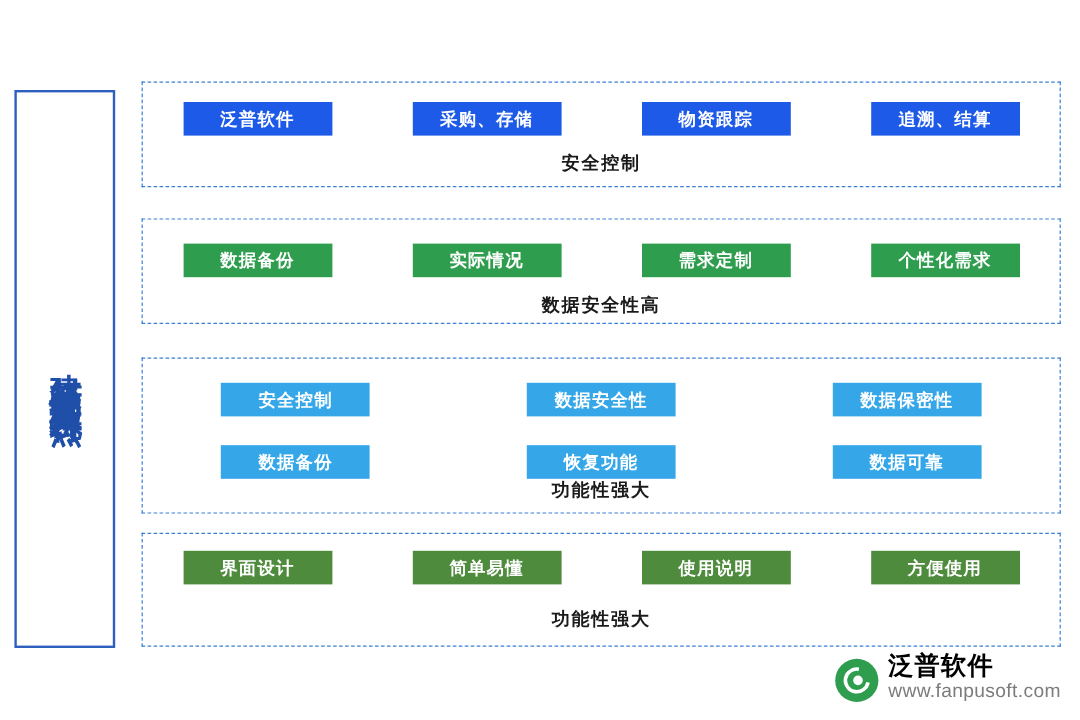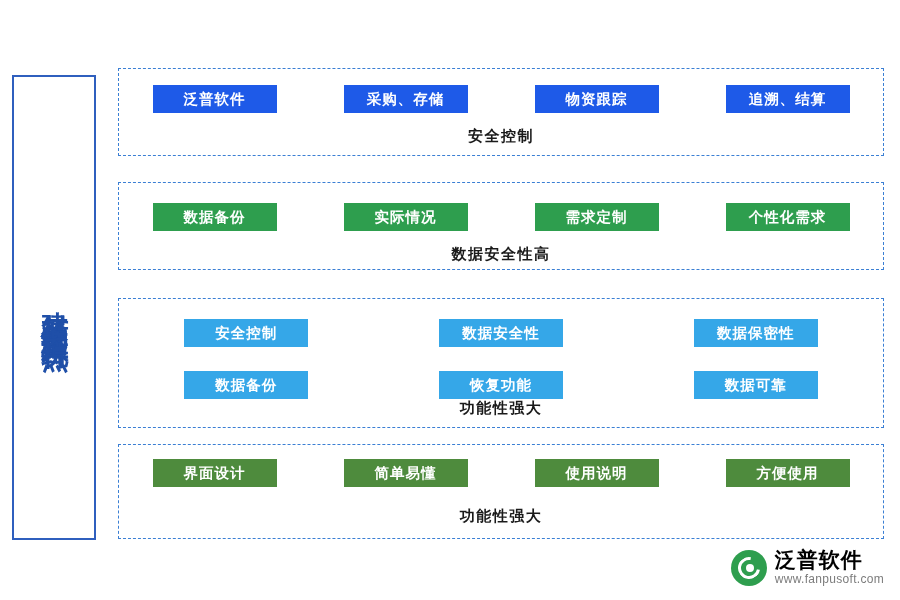--- a/index.html
+++ b/index.html
@@ -150,21 +150,21 @@
   }
   .logo-text { line-height: 1.05; }
   .logo-name {
     font-size: 21px;
     font-weight: bold;
     color: #000000;
     letter-spacing: 1px;
     font-family: Liberation Mono, monospace;
   }
   .logo-url {
-    font-size: 12px;
+    font-size: 16px;
     color: #7c7c7c;
     letter-spacing: 0.3px;
   }
 </style>
 </head>
 <body>
 
 <div class="page">
 
   <div class="side-title">

